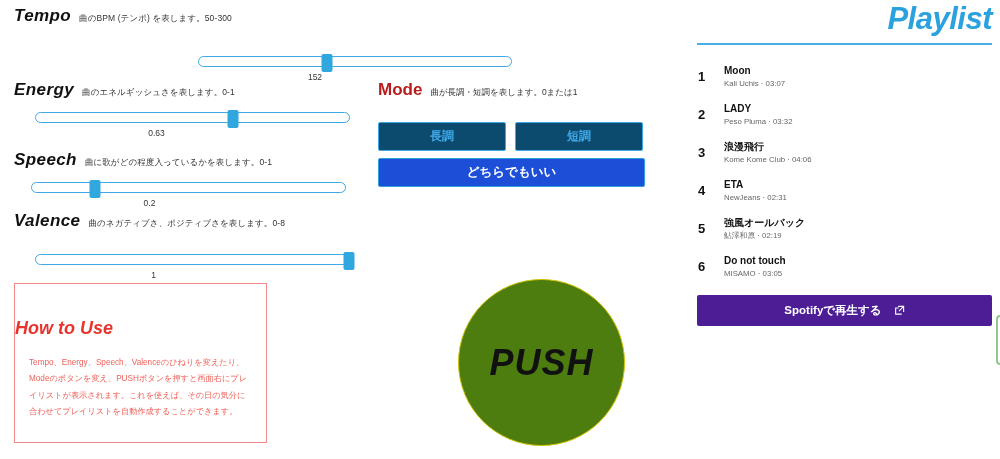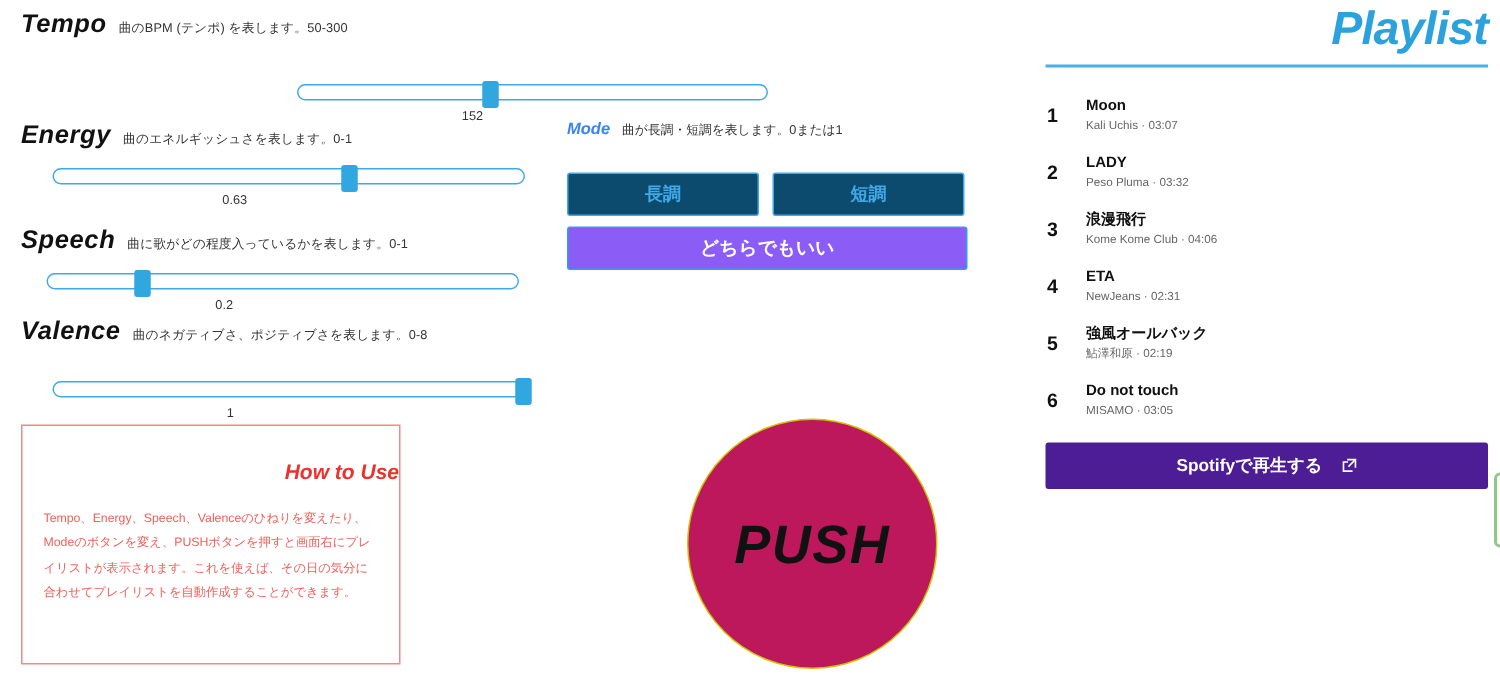--- a/index.html
+++ b/index.html
@@ -57,54 +57,54 @@
 
   
   #s-tempo .slider-value{transform:translateX(-40px);}
   #s-energy .slider-value{transform:translateX(-36px);}
   #s-speech .slider-value{transform:translateX(-39px);}
   #s-valence .slider-value{transform:translateX(-39px);}
 
   
   .mode-block{position:absolute;left:378px;top:80px;width:265px;}
   .mode-head{display:flex;align-items:baseline;gap:8px;}
-  .mode-name{font-size:11px;font-weight:bold;font-style:italic;color:#3b82f6;}
+  .mode-name{font-size:17px;font-weight:bold;color:#b91c1c;}
   .mode-desc{font-size:8.5px;color:#333;}
   .mode-row{display:flex;gap:9px;margin-top:22px;}
   .mode-btn{
     flex:1;height:27px;border:1px solid #3fa9e8;background:#0c4a6e;color:#3fa9e8;
     font-size:12px;font-weight:bold;border-radius:2px;cursor:pointer;
     display:flex;align-items:center;justify-content:center;
     font-family:"Liberation Sans","DejaVu Sans",sans-serif;
   }
   .mode-btn-wide{
     margin-top:7px;width:100%;height:27px;border:1px solid #2ba2dd;
-    background:#8b5cf6;color:#ffffff;font-size:12.5px;font-weight:bold;
+    background:#1d4ed8;color:#ffffff;font-size:12.5px;font-weight:bold;
     border-radius:2px;cursor:pointer;display:flex;align-items:center;justify-content:center;
     font-family:"Liberation Sans","DejaVu Sans",sans-serif;
   }
 
   
   .howto{
     position:absolute;left:14px;top:283px;width:253px;height:160px;
     border:1px solid #f08a8a;box-sizing:border-box;background:#fff;
   }
   .howto-title{
-    text-align:right;margin-top:22px;font-size:14px;font-weight:bold;
+    text-align:left;margin-top:34px;font-size:18px;font-weight:bold;
     font-style:italic;color:#e8342d;
   }
   .howto-body{
     margin:16px 14px 0 14px;font-size:8.2px;line-height:2.0;
     color:#f0605a;text-align:left;
   }
 
   
   .push{
     position:absolute;left:458px;top:279px;width:165px;height:165px;
-    border-radius:50%;background:#be185d;border:1px solid #cfc400;
+    border-radius:50%;background:#4d7c0f;border:1px solid #cfc400;
     cursor:pointer;display:flex;align-items:center;justify-content:center;
     box-shadow:0 0 0 0 rgba(0,0,0,.05);
     text-align:center;
   }
   .push-label{
     font-size:36px;font-weight:bold;font-style:italic;color:#111;letter-spacing:1px;
   }
 
   
   .playlist{position:absolute;left:690px;top:0;width:310px;height:459px;}

